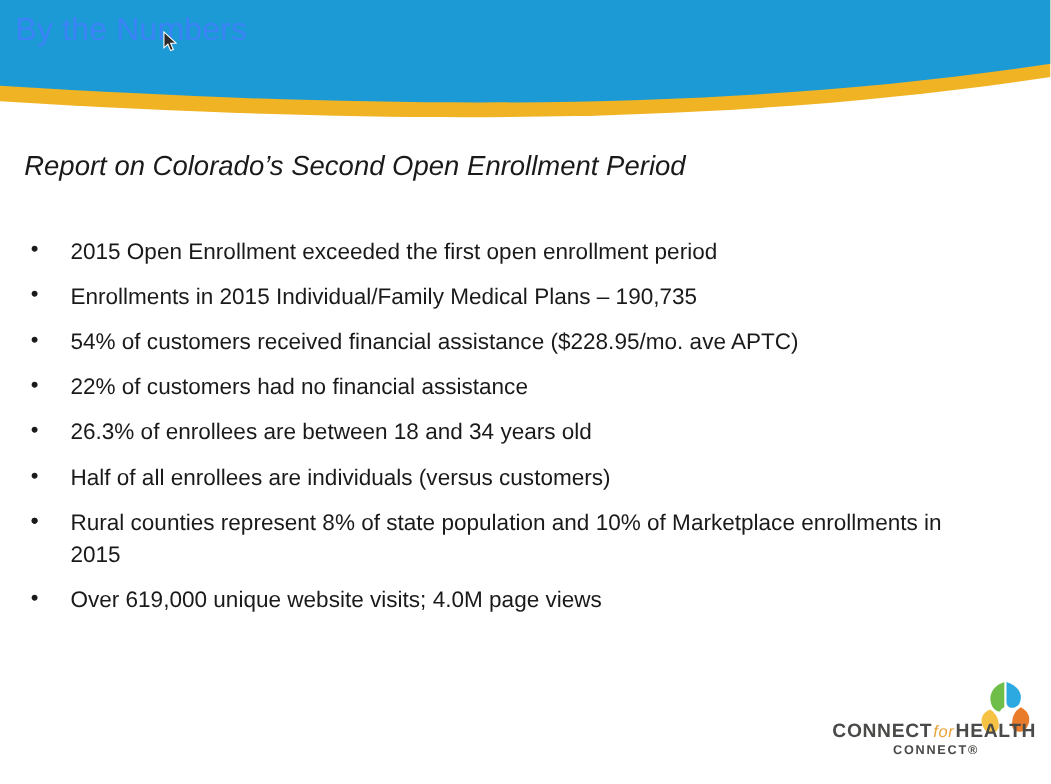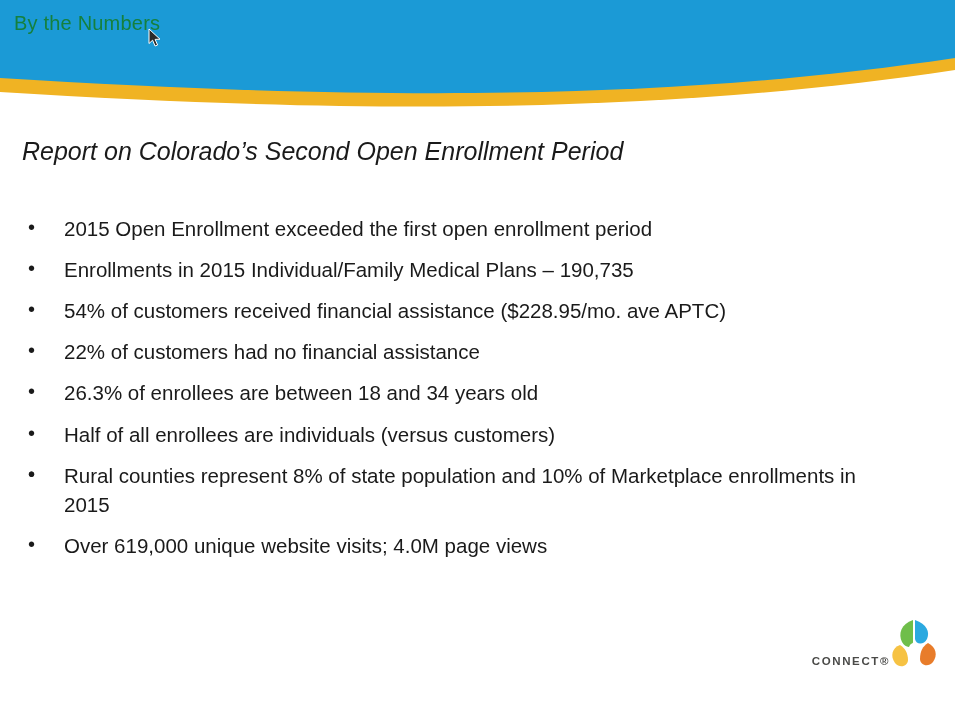--- a/index.html
+++ b/index.html
@@ -33,22 +33,22 @@
     overflow: hidden;
   }
   .header-band svg {
     display: block;
   }
 
   .slide-title {
     position: absolute;
     top: 12px;
     left: 14px;
-    color: #15803d;
-    font-size: 20px;
+    color: #3b82f6;
+    font-size: 29px;
     font-weight: normal;
     letter-spacing: 0.2px;
     line-height: 1.1;
     white-space: nowrap;
   }
 
   
   .cursor {
     position: absolute;
     left: 148px;
@@ -208,17 +208,20 @@
     <div class="logo-mark">
       <svg width="52" height="52" viewBox="0 0 52 52" xmlns="http://www.w3.org/2000/svg">
         <path d="M25,2 C13,6 10,16 14,24 C18,31 25,30 25,24 Z" fill="#6FBE4A"></path>
         <path d="M27,2 C39,6 42,14 39,21 C36,27 28,27 27,21 Z" fill="#2BA9E0"></path>
         <path d="M12,27 C4,30 2,38 7,45 C12,51 20,48 20,42 C20,35 17,30 12,27 Z" fill="#F6C243"></path>
         <path d="M40,25 C48,29 50,37 45,44 C40,50 32,47 32,41 C32,33 35,28 40,25 Z" fill="#E87C2A"></path>
         <circle cx="26" cy="30" r="5" fill="#ffffff"></circle>
       </svg>
     </div>
     <div class="logo-text">
+      <div class="logo-line1">
+        <span>CONNECT</span><span class="for">for</span><span>HEALTH</span>
+      </div>
       <div class="logo-line2">CONNECT®</div>
     </div>
   </div>
 
 </div>
 
 </body></html>

